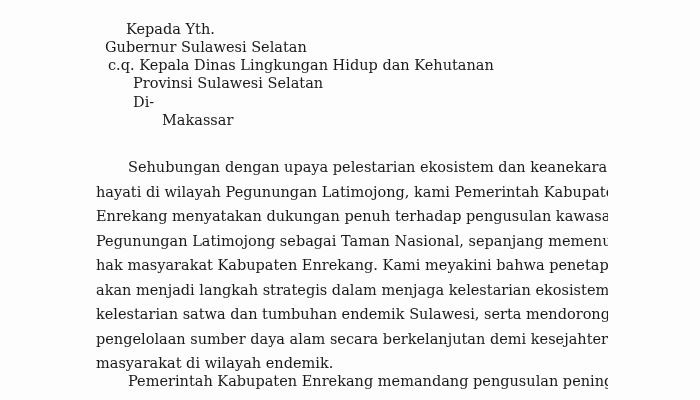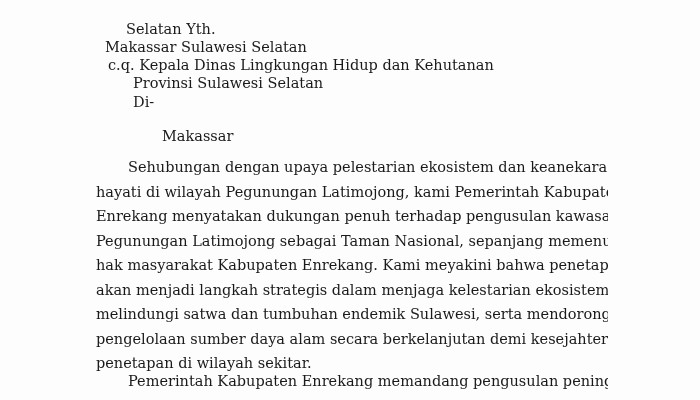--- a/index.html
+++ b/index.html
@@ -14,36 +14,36 @@
     text-align:justify; text-align-last:auto;
   }
   .line { display:block; height:24.5px; text-align:justify; text-align-last:justify; white-space:nowrap; overflow:hidden; }
   .line.last { text-align-last:left; }
   .line.indent { padding-left:32px; }
 </style>
 </head>
 <body>
 
 <div>
-  <div class="addr" style="left:126px;top:19px;">Selatan Yth.</div>
-  <div class="addr" style="left:105px;top:37px;">Makassar Sulawesi Selatan</div>
+  <div class="addr" style="left:126px;top:19px;">Kepada Yth.</div>
+  <div class="addr" style="left:105px;top:37px;">Gubernur Sulawesi Selatan</div>
   <div class="addr" style="left:108px;top:55px;text-align:right;">c.q. Kepala Dinas Lingkungan Hidup dan Kehutanan</div>
   <div class="addr" style="left:133px;top:73px;">Provinsi Sulawesi Selatan</div>
   <div class="addr" style="left:133px;top:92px;text-align:center;">Di-</div>
-  <div class="addr" style="left:162px;top:110px;margin-top:16px;">Makassar</div>
+  <div class="addr" style="left:162px;top:110px;">Makassar</div>
 </div>
 
 <div class="para" style="top:155px;">
   <span class="line indent">Sehubungan dengan upaya pelestarian ekosistem dan keanekaragaman</span>
   <span class="line">hayati di wilayah Pegunungan Latimojong, kami Pemerintah Kabupaten</span>
   <span class="line">Enrekang menyatakan dukungan penuh terhadap pengusulan kawasan</span>
   <span class="line">Pegunungan Latimojong sebagai Taman Nasional, sepanjang memenuhi hak-</span>
   <span class="line">hak masyarakat Kabupaten Enrekang. Kami meyakini bahwa penetapan ini</span>
   <span class="line">akan menjadi langkah strategis dalam menjaga kelestarian ekosistem,</span>
-  <span class="line">melindungi satwa dan tumbuhan endemik Sulawesi, serta mendorong</span>
+  <span class="line">kelestarian satwa dan tumbuhan endemik Sulawesi, serta mendorong</span>
   <span class="line">pengelolaan sumber daya alam secara berkelanjutan demi kesejahteraan</span>
-  <span class="line last">penetapan di wilayah sekitar.</span>
+  <span class="line last">masyarakat di wilayah endemik.</span>
 </div>
 
 <div class="para" style="top:369px;">
   <span class="line indent">Pemerintah Kabupaten Enrekang memandang pengusulan peningkatan</span>
   <span class="line">status Kawasan  Hutan Lindung di Kabupaten Enrekang menjadi Taman</span>
 </div>
 
 </body></html>

